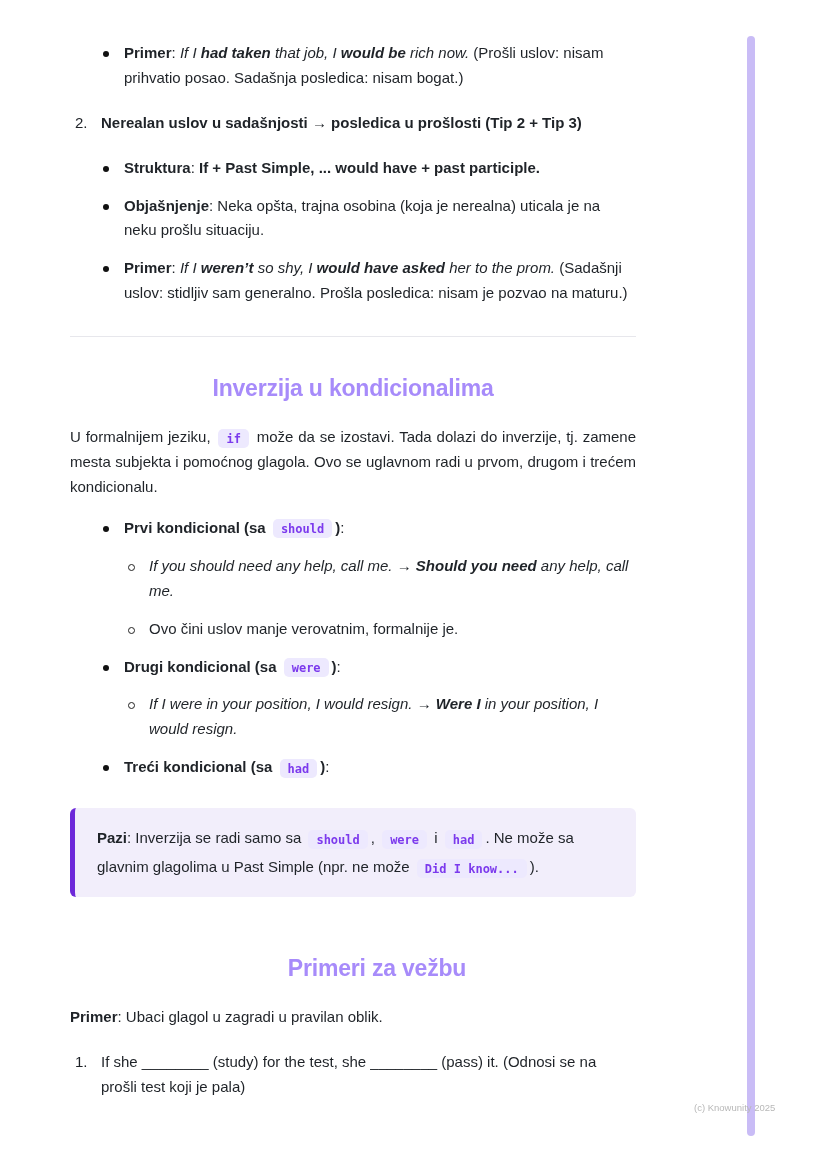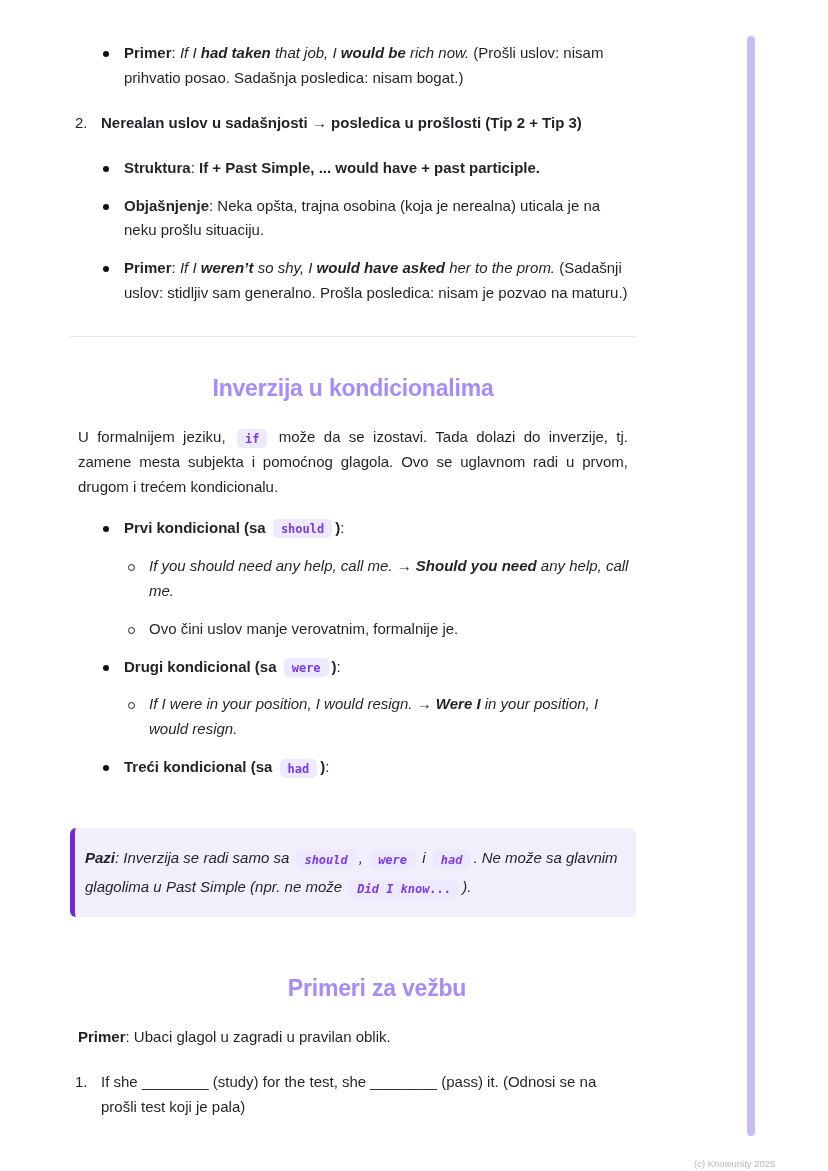--- a/index.html
+++ b/index.html
@@ -49,48 +49,47 @@
 
   h2.section-title {
     color: var(--accent, #a78bfa);
     font-size: 23px; font-weight: 700;
     letter-spacing: -0.2px;
     margin: 32px 0 18px;
     text-align: center;
   }
   h2.section-title.spaced { margin-top: 52px; margin-left: 48px; }
 
-  .para { margin: 16px 8px; }
+  .para { margin: 16px 0; }
   .justify { text-align: justify; }
 
   hr.divider {
     border: none;
     border-top: 1px solid var(--divider, #e7e7ec);
     margin: 30px 0 0;
   }
 
   .callout {
     background: var(--callout-bg, #f2eefb);
     border-left: 5px solid var(--callout-border, #6d28d9);
     border-radius: 6px;
-    padding: 15px 10px;
-    margin-top: 48px;
+    padding: 15px 22px;
+    margin-top: 28px;
     line-height: 1.95;
-    font-style: italic;
   }
 
   .scrollbar {
     position: absolute; left: 747px; top: 36px;
     width: 8px; height: 1100px;
     background: var(--scrollbar, #c9bcf6);
     border-radius: 4px;
   }
 
   .footer {
-    position: absolute; left: 694px; top: 1158px;
+    position: absolute; left: 694px; top: 1102px;
     font-size: 9.5px; color: var(--muted, #b8b8b8);
     line-height: 1.2;
   }
 </style>
 </head>
 <body>
 
 <main class="content">
 
   <div class="li l1">

